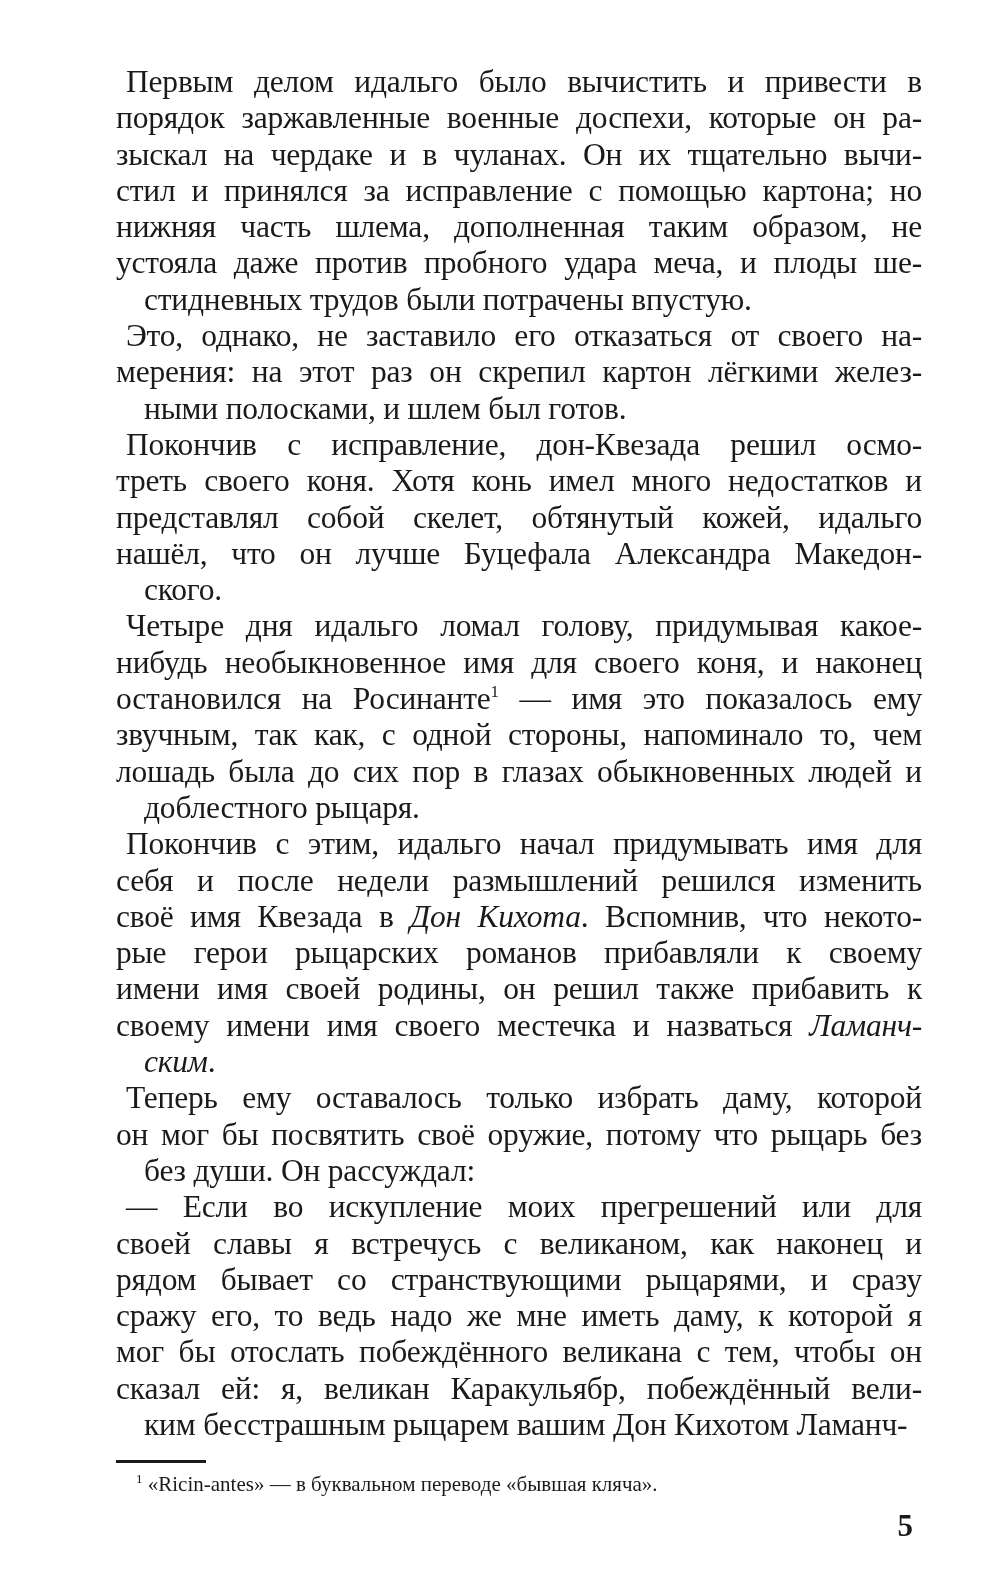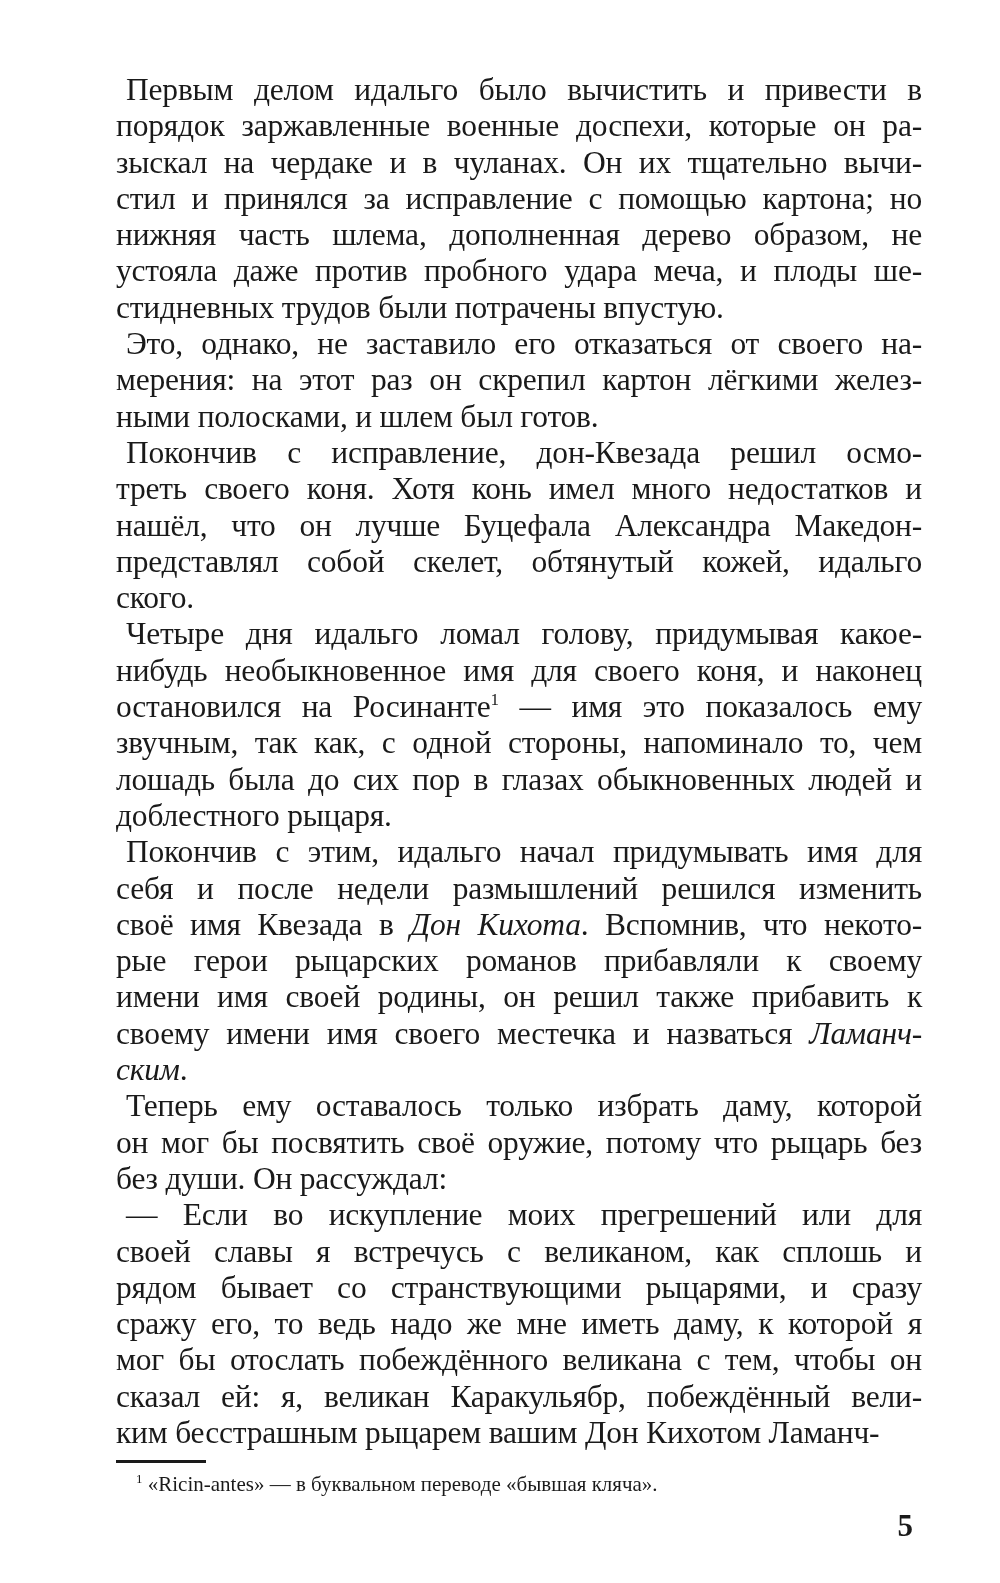--- a/index.html
+++ b/index.html
@@ -1,55 +1,55 @@
 <!DOCTYPE html>
 <html><head>
 <meta charset="utf-8">
 <style>
   html, body { margin: 0; padding: 0; background: #ffffff; }
   body { width: 1000px; height: 1583px; position: relative; overflow: hidden;
          font-family: "Liberation Serif", "DejaVu Serif", serif; color: #1a1a1a; }
-  .page { position: absolute; left: 116px; top: 72px; width: 806px; }
+  .page { position: absolute; left: 116px; top: 64px; width: 806px; }
   .line { display: block; font-size: 31.5px; height: 36.3px; line-height: 36.3px;
           white-space: nowrap; text-align: justify; text-align-last: justify;
           letter-spacing: -0.2px; }
-  .line.last { text-align-last: left; }
+  .line.last { text-align-last: left; margin-left: 28px; }
   .para { display: block; }
   .para .line:first-child { text-indent: 0; }
   em { font-style: italic; }
   sup { font-size: 17px; line-height: 0; vertical-align: 12px; }
   .rule { position: absolute; left: 116px; top: 1460px; width: 90px; height: 3px; background: #1a1a1a; }
   .footnote { position: absolute; left: 136px; top: 1470px; font-size: 21px; line-height: 28px; white-space: nowrap; }
   .footnote sup { font-size: 13px; vertical-align: 8px; }
   .pageno { position: absolute; right: 87px; top: 1508px; font-size: 31px; font-weight: bold; }
   .indented { padding-left: 10px; }
 </style>
 </head>
 <body>
 
 <div class="page" id="body">
     <div class="para">
       <span class="line indented">Первым делом идальго было вычистить и привести в</span>
       <span class="line">порядок заржавленные военные доспехи, которые он ра-</span>
       <span class="line">зыскал на чердаке и в чуланах. Он их тщательно вычи-</span>
       <span class="line">стил и принялся за исправление с помощью картона; но</span>
-      <span class="line">нижняя часть шлема, дополненная дерево образом, не</span>
+      <span class="line">нижняя часть шлема, дополненная таким образом, не</span>
       <span class="line">устояла даже против пробного удара меча, и плоды ше-</span>
       <span class="line last">стидневных трудов были потрачены впустую.</span>
     </div>
     <div class="para">
       <span class="line indented">Это, однако, не заставило его отказаться от своего на-</span>
       <span class="line">мерения: на этот раз он скрепил картон лёгкими желез-</span>
       <span class="line last">ными полосками, и шлем был готов.</span>
     </div>
     <div class="para">
       <span class="line indented">Покончив с исправление, дон-Квезада решил осмо-</span>
       <span class="line">треть своего коня. Хотя конь имел много недостатков и</span>
+      <span class="line">представлял собой скелет, обтянутый кожей, идальго</span>
       <span class="line">нашёл, что он лучше Буцефала Александра Македон-</span>
-      <span class="line">представлял собой скелет, обтянутый кожей, идальго</span>
       <span class="line last">ского.</span>
     </div>
     <div class="para">
       <span class="line indented">Четыре дня идальго ломал голову, придумывая какое-</span>
       <span class="line">нибудь необыкновенное имя для своего коня, и наконец</span>
       <span class="line"><span>остановился на Росинанте</span><sup>1</sup><span> — имя это показалось ему</span></span>
       <span class="line">звучным, так как, с одной стороны, напоминало то, чем</span>
       <span class="line">лошадь была до сих пор в глазах обыкновенных людей и</span>
       <span class="line last">доблестного рыцаря.</span>
     </div>
@@ -62,21 +62,21 @@
       <span class="line"><span>своему имени имя своего местечка и назваться </span><em>Ламанч-</em><span></span></span>
       <span class="line last"><span></span><em>ским</em><span>.</span></span>
     </div>
     <div class="para">
       <span class="line indented">Теперь ему оставалось только избрать даму, которой</span>
       <span class="line">он мог бы посвятить своё оружие, потому что рыцарь без</span>
       <span class="line last">без души. Он рассуждал:</span>
     </div>
     <div class="para">
       <span class="line indented">— Если во искупление моих прегрешений или для</span>
-      <span class="line">своей славы я встречусь с великаном, как сплошь и</span>
+      <span class="line">своей славы я встречусь с великаном, как наконец и</span>
       <span class="line">рядом бывает со странствующими рыцарями, и сразу</span>
       <span class="line">сражу его, то ведь надо же мне иметь даму, к которой я</span>
       <span class="line">мог бы отослать побеждённого великана с тем, чтобы он</span>
       <span class="line">сказал ей: я, великан Каракульябр, побеждённый вели-</span>
       <span class="line last">ким бесстрашным рыцарем вашим Дон Кихотом Ламанч-</span>
     </div>
   </div>
 
 <div class="rule"></div>
 <div class="footnote"><sup>1</sup><span> «Ricin-antes» — в буквальном переводе «бывшая кляча».</span></div>

